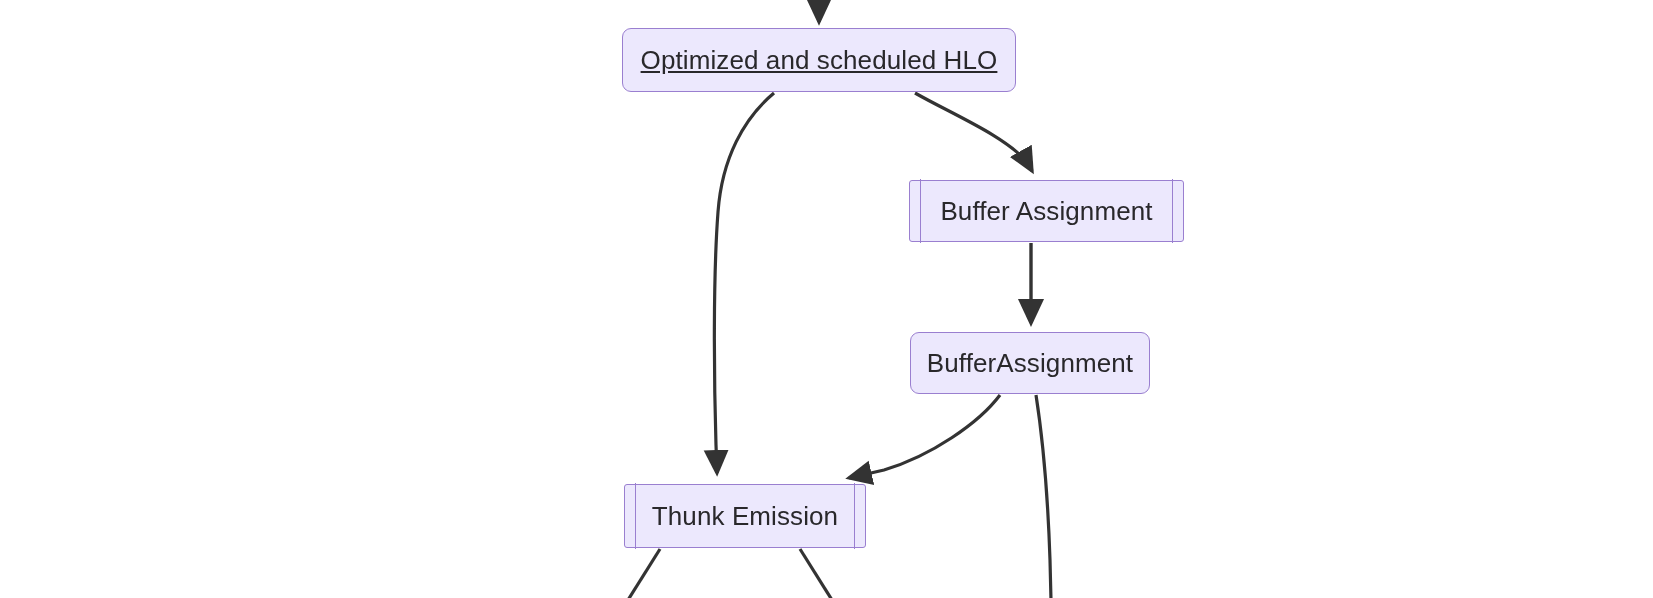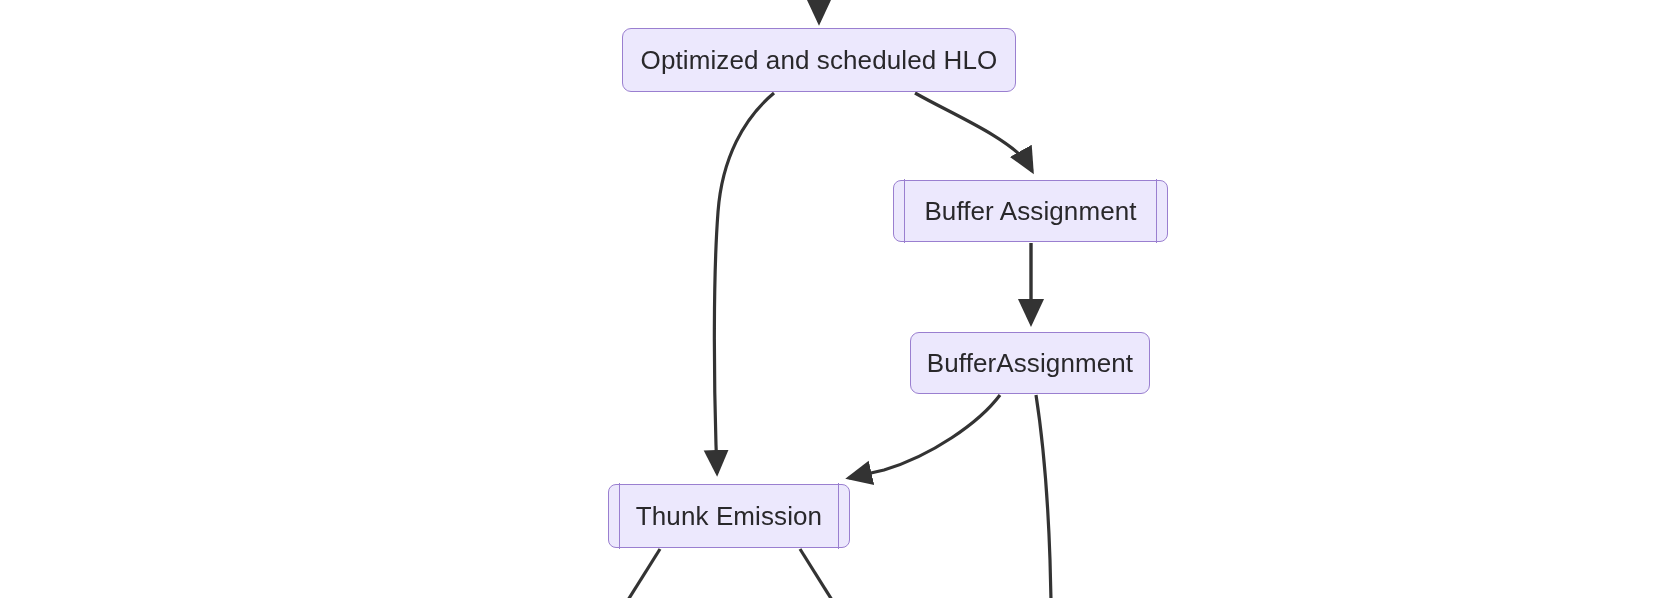--- a/index.html
+++ b/index.html
@@ -34,21 +34,22 @@
     border: 1.6px solid #9a7fd0;
     color: #29282b;
     font-size: 26px;
     letter-spacing: 0.1px;
     white-space: nowrap;
   }
   .node.rounded {
     border-radius: 9px;
   }
   .node.subroutine {
-    border-radius: 8px;
+    border-radius: 3px;
+    margin-left: 16px;
   }
   .node.subroutine::before,
   .node.subroutine::after {
     content: "";
     position: absolute;
     top: -1.6px;
     bottom: -1.6px;
     width: 0;
     border-left: 1.6px solid #9a7fd0;
   }
@@ -91,21 +92,21 @@
 
     <path d="M 1036,395
              C 1043,440 1048,500 1050,560
              L 1051,600" fill="none" stroke="#333333" stroke-width="3.2"></path>
 
     <path d="M 660,549 L 628,600" fill="none" stroke="#333333" stroke-width="3.2"></path>
 
     <path d="M 800,549 L 832,600" fill="none" stroke="#333333" stroke-width="3.2"></path>
   </svg>
 
-  <div class="node rounded" style="left:622px; top:28px; width:394px; height:64px;">
+  <div class="node rounded" style="left:622px; top:28px; width:394px; height:64px;text-decoration:underline;">
     <span class="node-label">Optimized and scheduled HLO</span>
   </div>
 
   <div class="node subroutine" style="left:893px; top:180px; width:275px; height:62px;">
     <span class="node-label">Buffer Assignment</span>
   </div>
 
   <div class="node subroutine" style="left:608px; top:484px; width:242px; height:64px;">
     <span class="node-label">Thunk Emission</span>
   </div>

